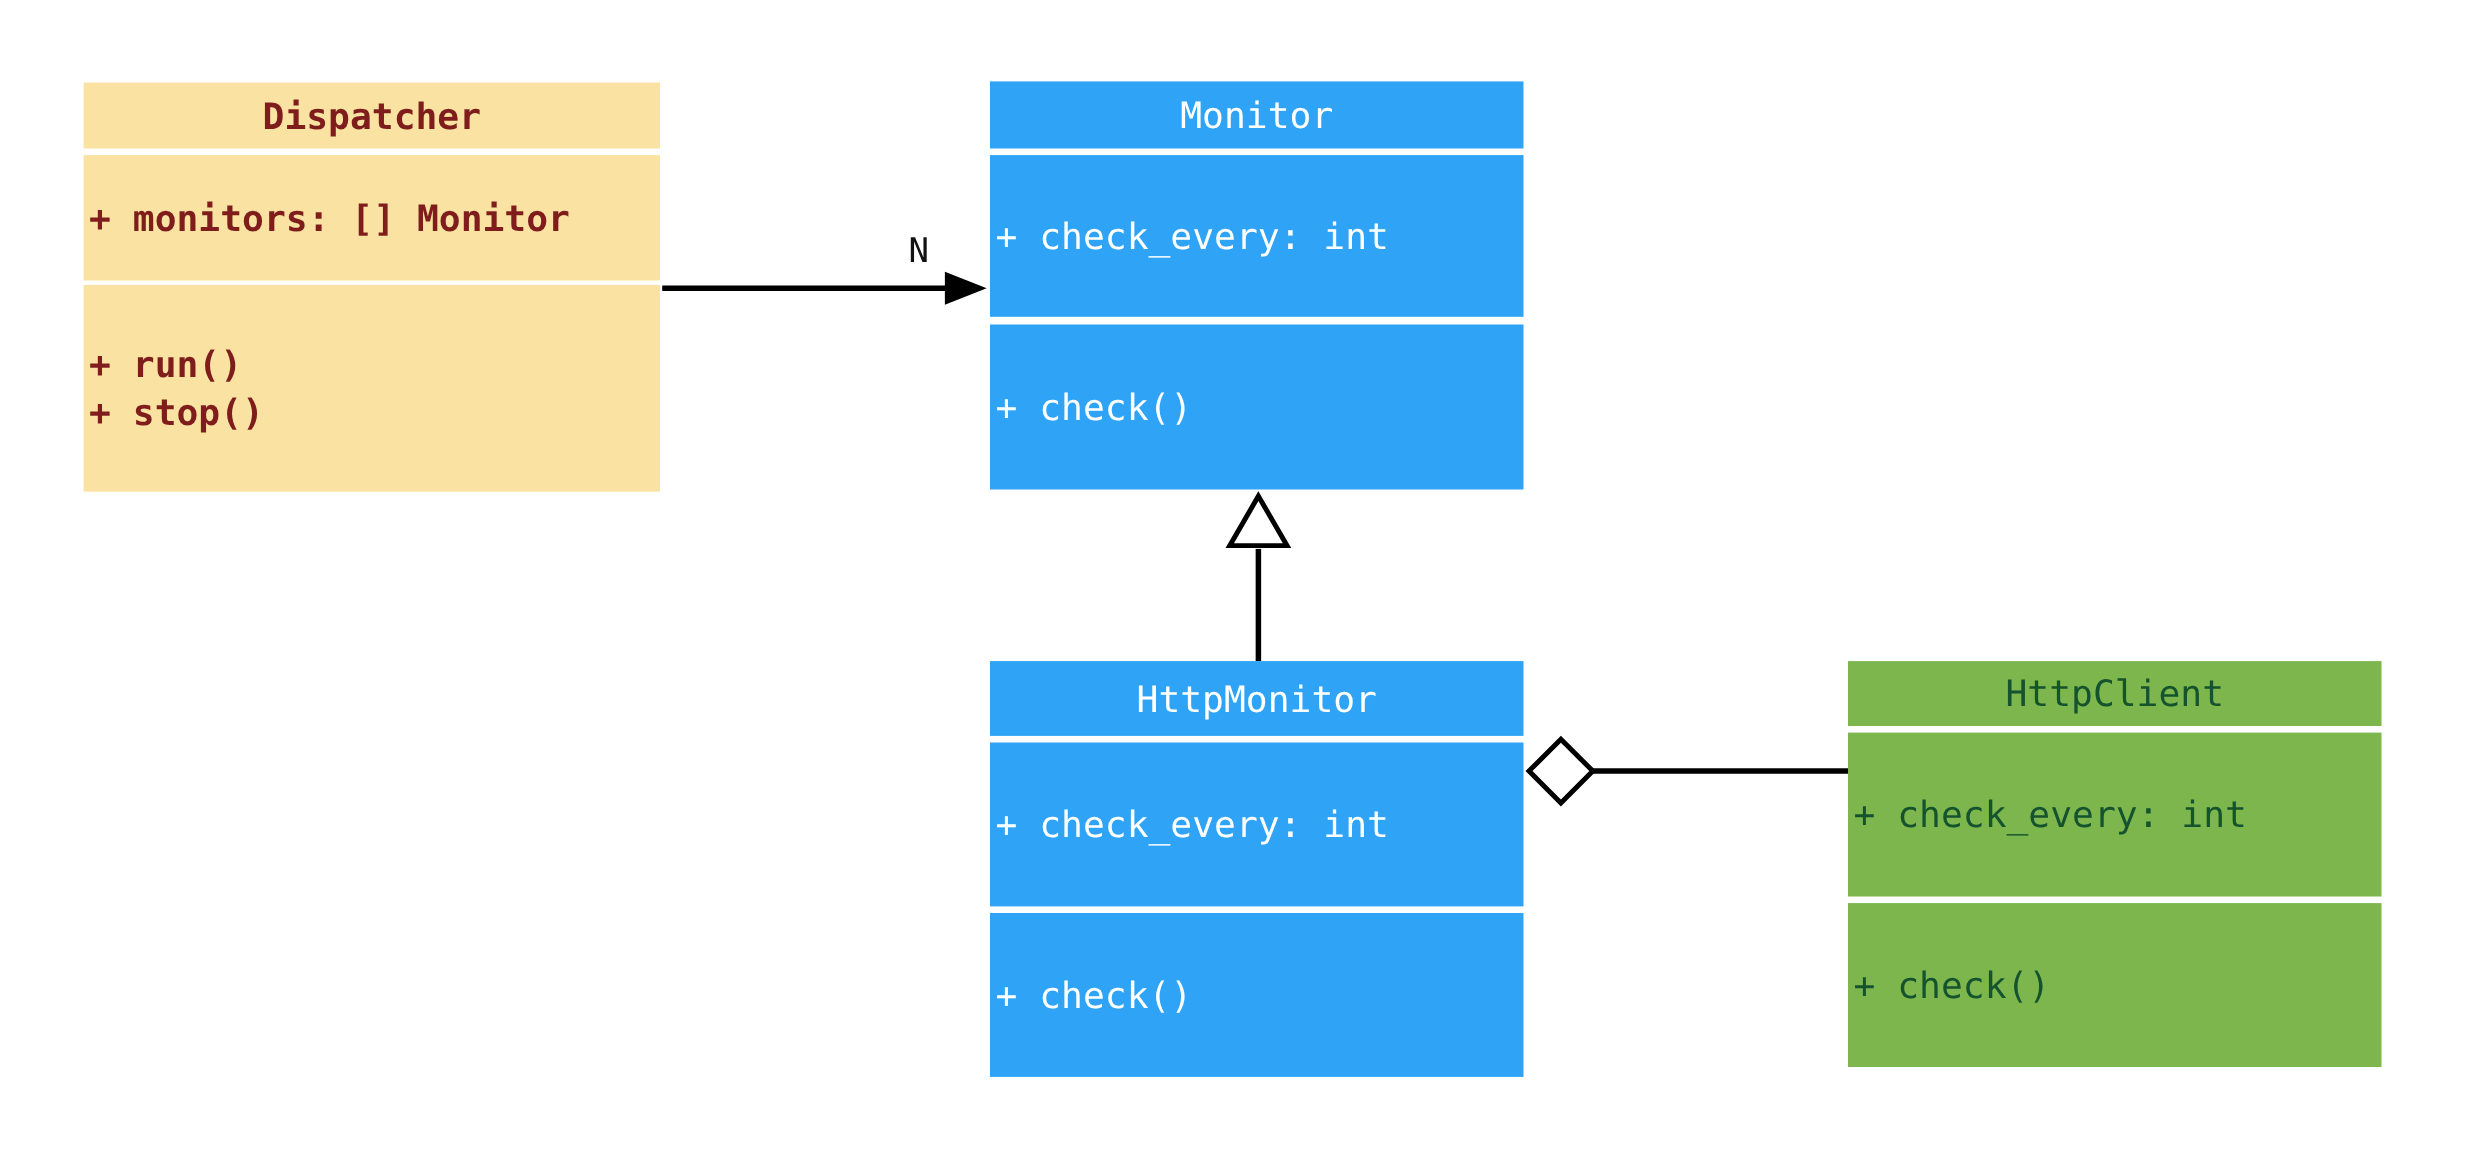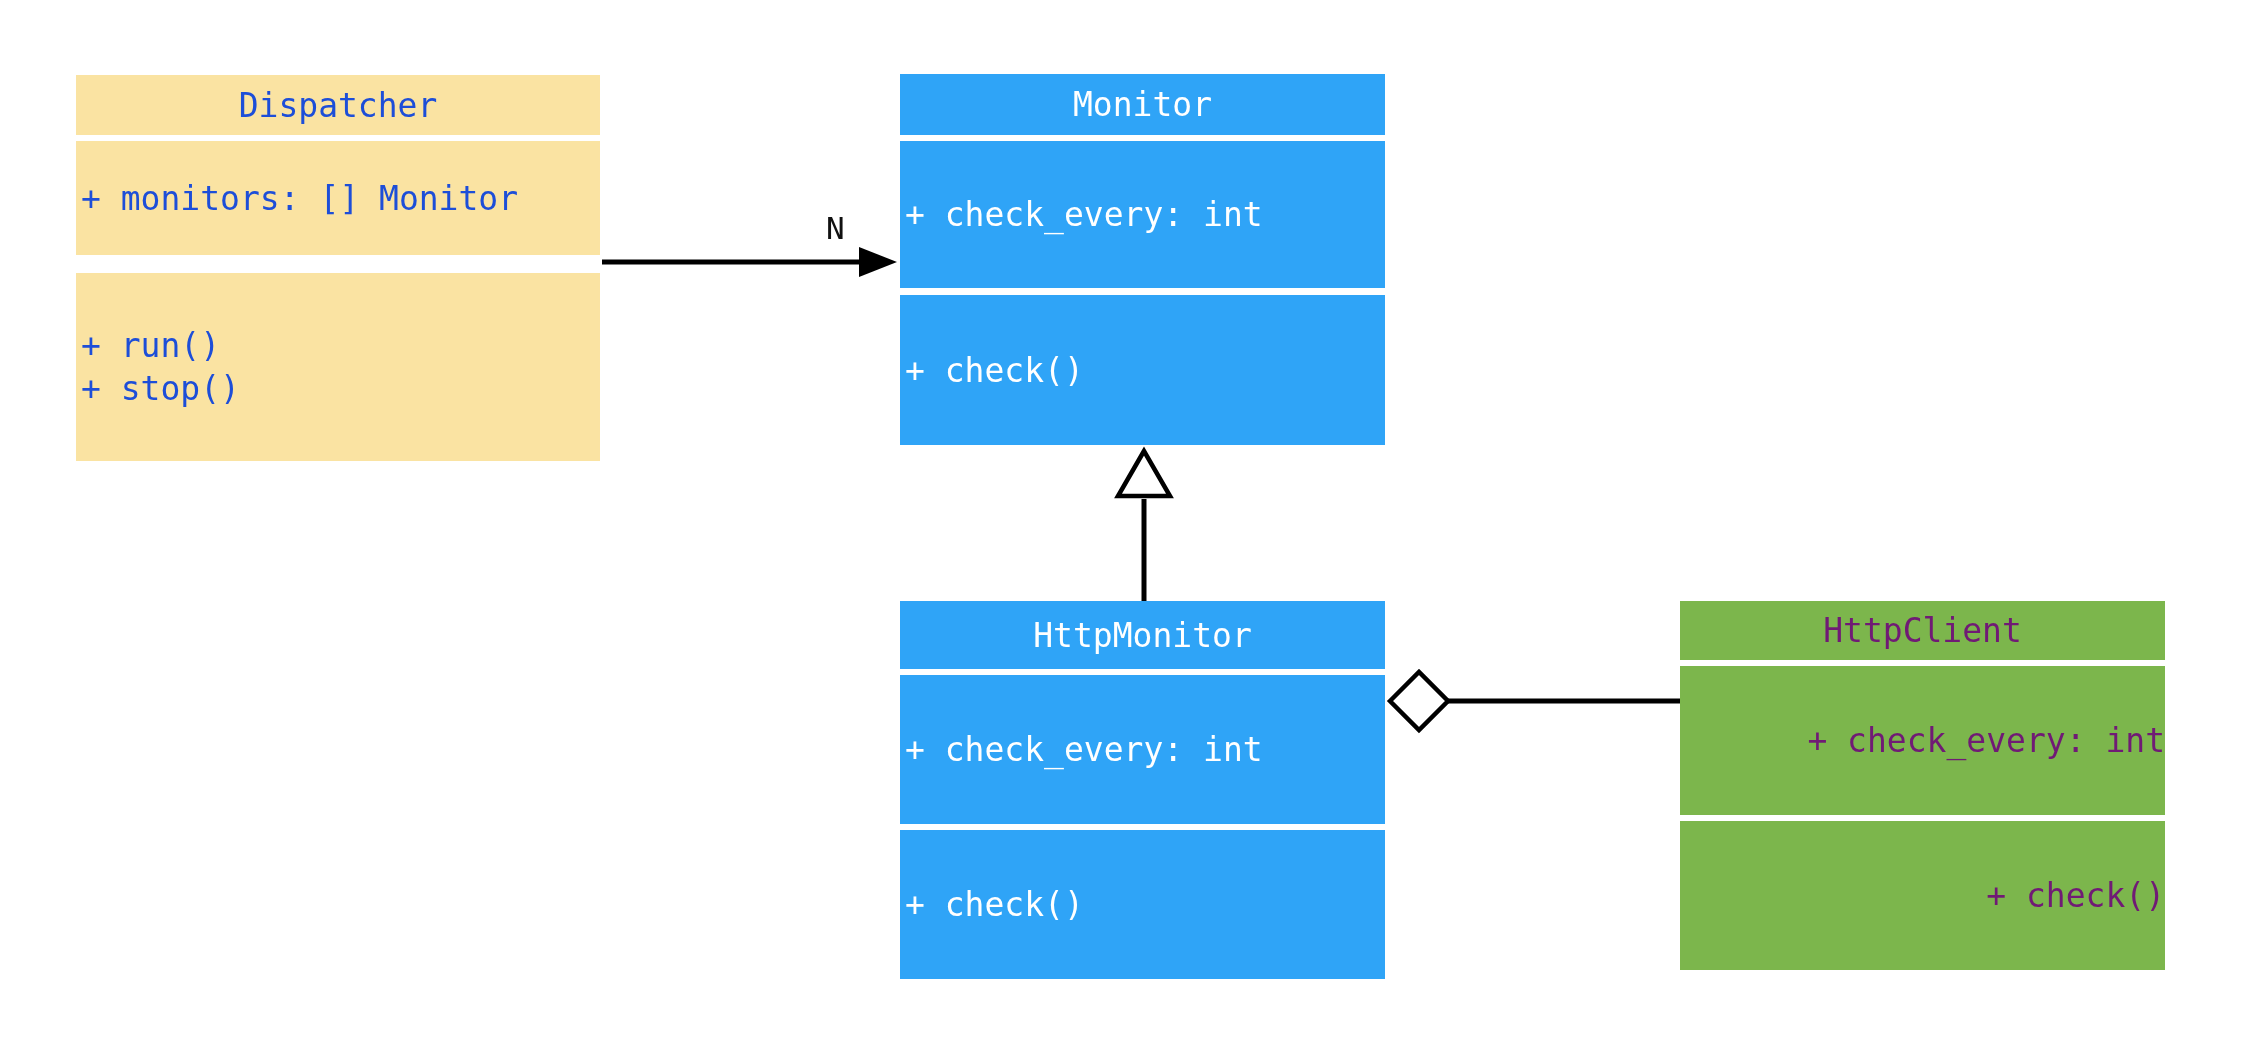--- a/index.html
+++ b/index.html
@@ -26,30 +26,30 @@
   }
   .c-title {
     align-items: center;
     font-size: 33px;
     letter-spacing: 0;
   }
   .c-body { padding-left: 5px; font-size: 33px; }
   .line { line-height: 43px; white-space: pre; }
 
   
-  .theme-yellow .comp { background: #FAE3A2; color: #1d4ed8; }
+  .theme-yellow .comp { background: #FAE3A2; color: #7f1d1d; font-weight: bold; }
   .theme-blue   .comp { background: #2FA4F7; color: #ffffff; }
-  .theme-green  .comp { background: #7CB64C; color: #701a75; text-align: right; }
+  .theme-green  .comp { background: #7CB64C; color: #14532d; }
   .abstract .c-title { }
 
   
   .box-dispatcher { left: 76px; top: 75px; width: 524px; }
   .box-dispatcher .c-title   { height: 60px; }
   .box-dispatcher .c-attrs   { height: 114px; margin-top: 6px; }
-  .box-dispatcher .c-methods { height: 188px; margin-top: 18px; }
+  .box-dispatcher .c-methods { height: 188px; margin-top: 4px; }
 
   
   .box-monitor { left: 900px; top: 74px; width: 485px; }
   .box-monitor .c-title   { height: 61px; }
   .box-monitor .c-attrs   { height: 147px; margin-top: 6px; }
   .box-monitor .c-methods { height: 150px; margin-top: 7px; }
 
   
   .box-httpmonitor { left: 900px; top: 601px; width: 485px; }
   .box-httpmonitor .c-title   { height: 68px; }

